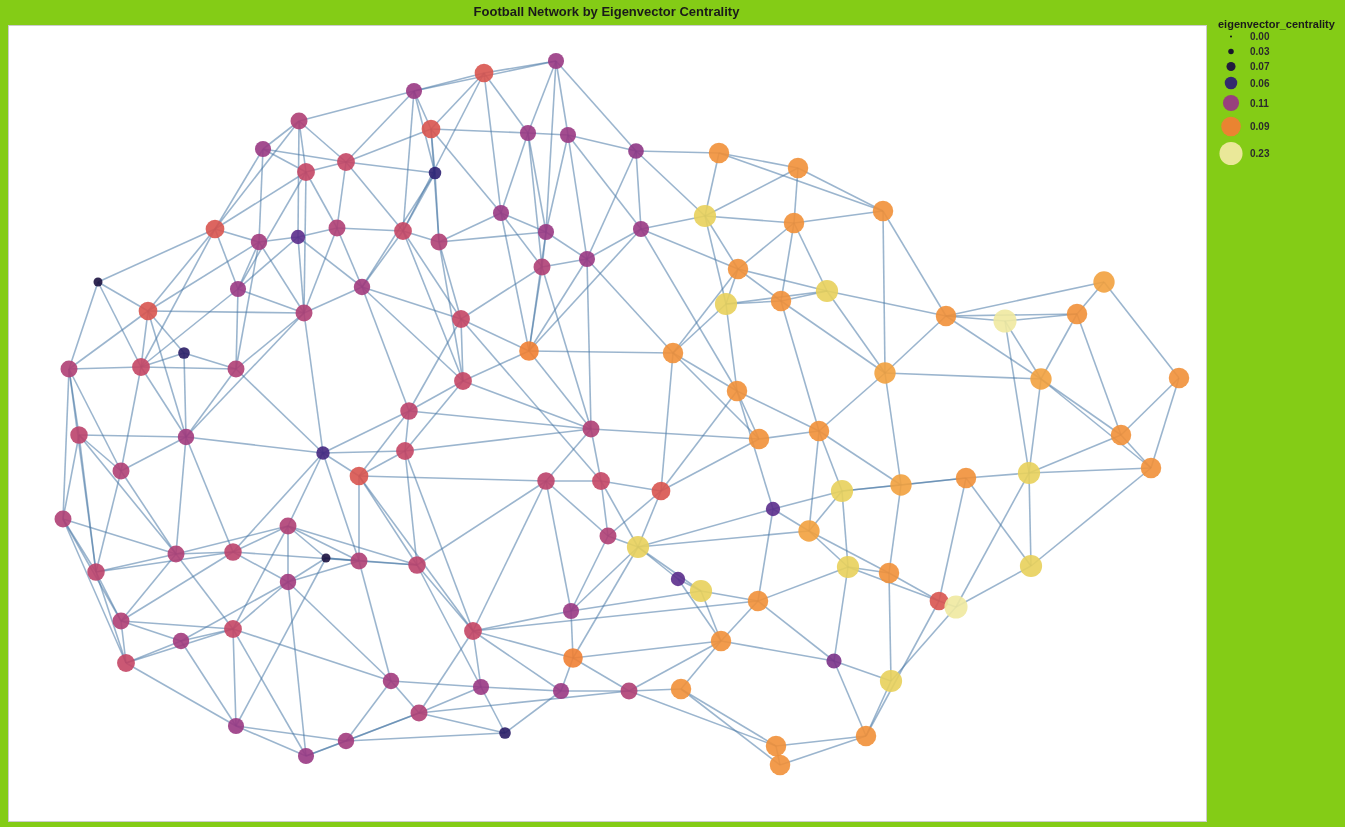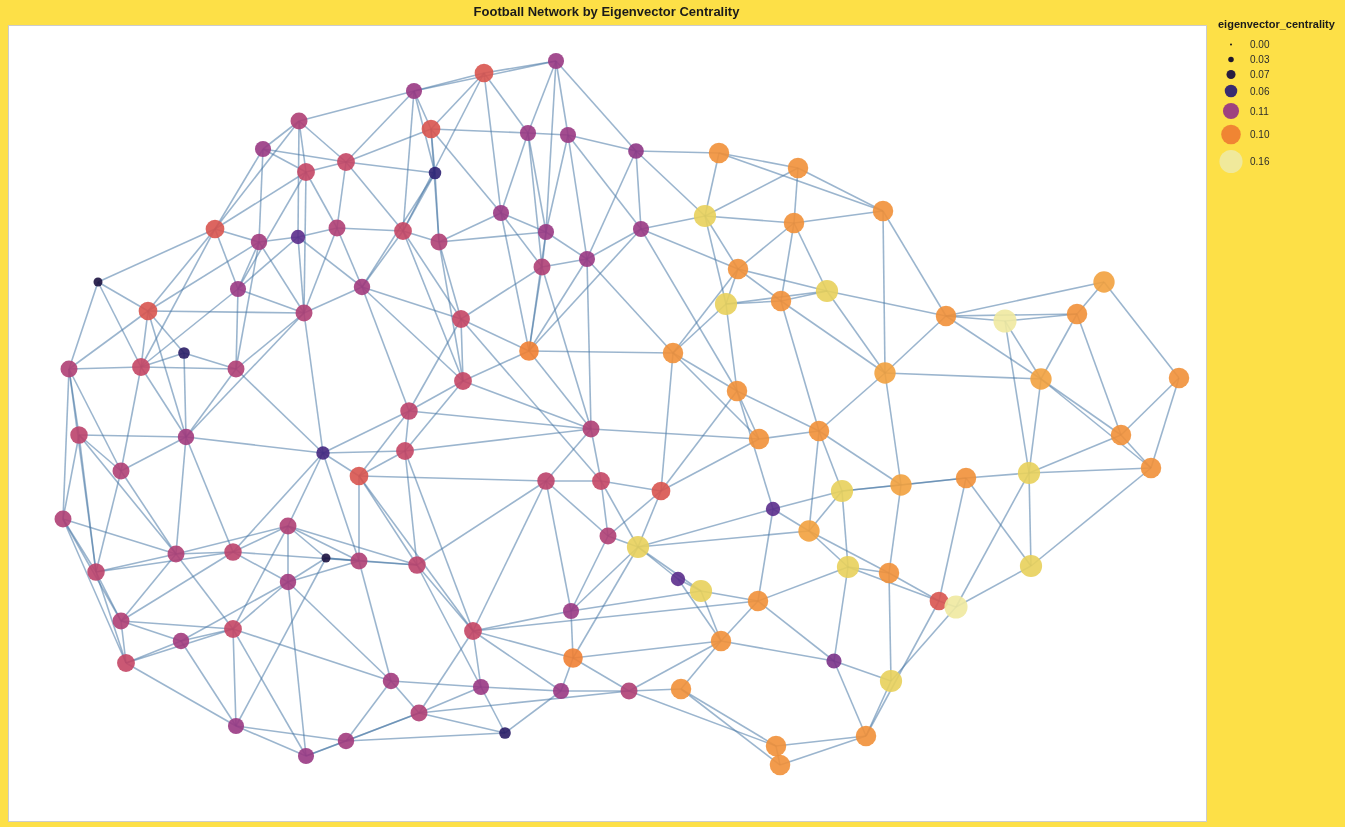--- a/index.html
+++ b/index.html
@@ -1,23 +1,23 @@
 <!DOCTYPE html>
 <html><head>
 <meta charset="utf-8">
 <style>
   html,body{margin:0;padding:0;background:#ffffff;font-family:"Liberation Sans",sans-serif;}
-  .figure{position:relative;width:1345px;height:827px;background:#fde047;overflow:hidden;}
+  .figure{position:relative;width:1345px;height:827px;background:#84cc16;overflow:hidden;}
   .chart-title{position:absolute;top:4px;left:8px;width:1197px;text-align:center;
     font-size:13px;font-weight:bold;color:#1a1a1a;}
   .plot{position:absolute;left:8px;top:25px;width:1197px;height:795px;
     border:1px solid #cccccc;background:#ffffff;}
   .legend{position:absolute;left:1218px;top:18px;width:122px;}
-  .legend-title{font-size:11px;font-weight:bold;color:#1a1a1a;margin-bottom:8px;}
-  .legend-row{display:flex;align-items:center;gap:6px;margin-bottom:2px;}
+  .legend-title{font-size:11px;font-weight:bold;color:#1a1a1a;}
+  .legend-row{display:flex;align-items:center;gap:6px;margin-bottom:2px;font-weight:bold;}
   .legend-row svg{flex:0 0 auto;}
   .legend-label{font-size:10px;color:#2b2b2b;}
 </style>
 </head>
 <body>
 
 <div class="figure">
   <div class="chart-title">Football Network by Eigenvector Centrality</div>
   <svg id="plot-svg" class="plot" viewBox="8 25 1197 795" preserveAspectRatio="none">
       <line x1="555" y1="60" x2="483" y2="72" stroke="#4879a6" stroke-width="1.6" stroke-opacity="0.55"></line>
@@ -534,23 +534,23 @@
         <div class="legend-row">
           <svg width="26" height="20">
             <circle cx="13" cy="10" r="8.04" fill="#993883" fill-opacity="0.95"></circle>
           </svg>
           <span class="legend-label">0.11</span>
         </div>
         <div class="legend-row">
           <svg width="26" height="23">
             <circle cx="13" cy="11.5" r="9.80" fill="#ef7f33" fill-opacity="0.95"></circle>
           </svg>
-          <span class="legend-label">0.10</span>
+          <span class="legend-label">0.09</span>
         </div>
         <div class="legend-row">
           <svg width="26" height="27">
             <circle cx="13" cy="13.5" r="11.56" fill="#efe9a0" fill-opacity="0.95"></circle>
           </svg>
-          <span class="legend-label">0.16</span>
+          <span class="legend-label">0.23</span>
         </div>
       </div>
   </div>
 </div>
 
 </body></html>

